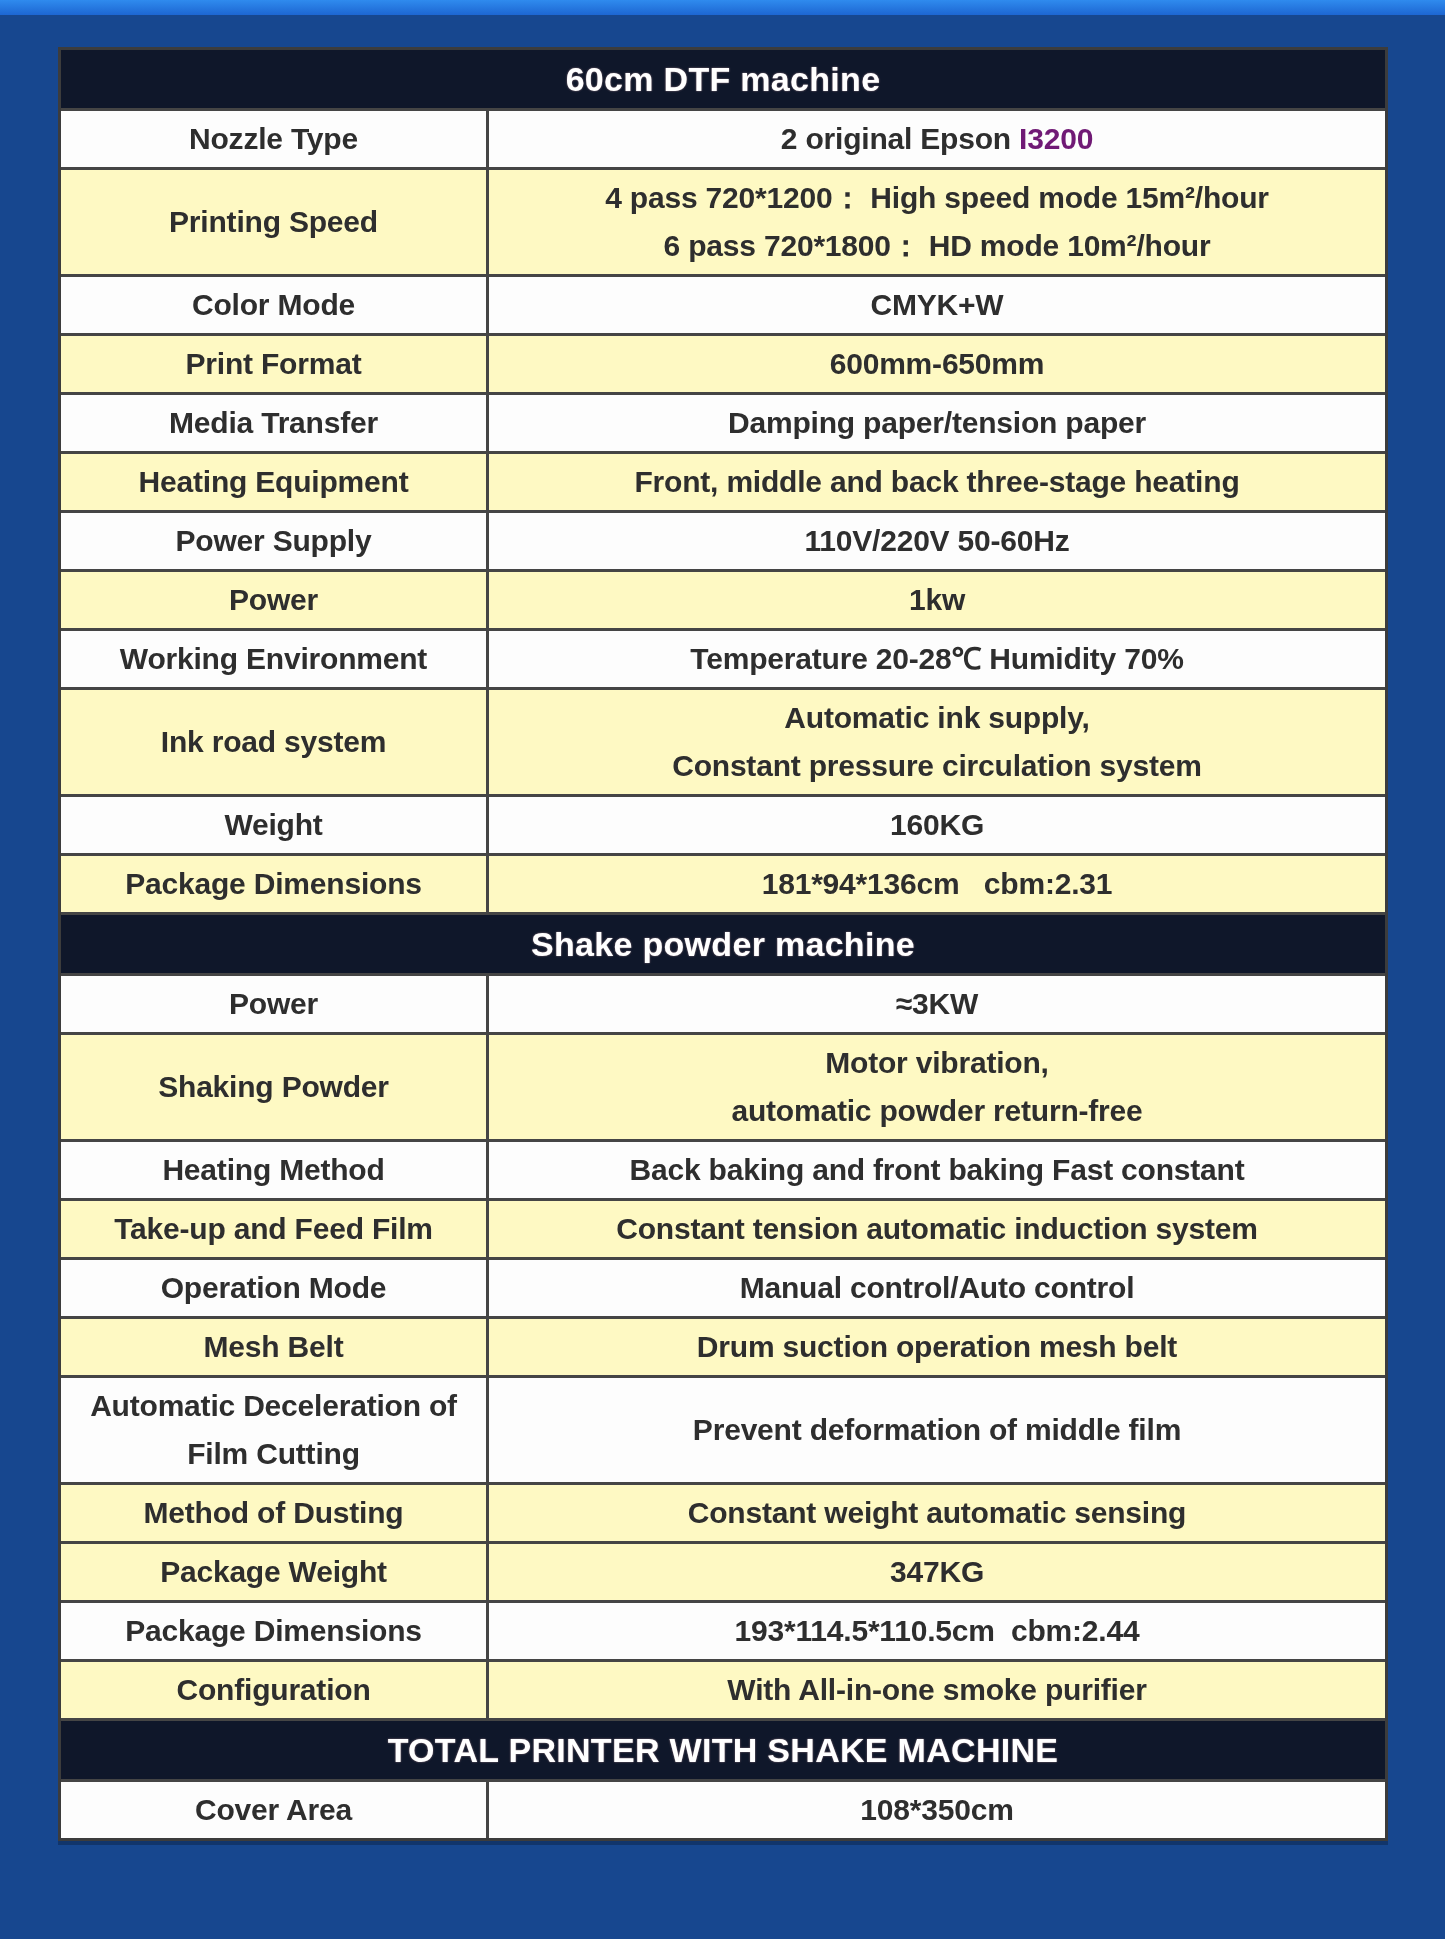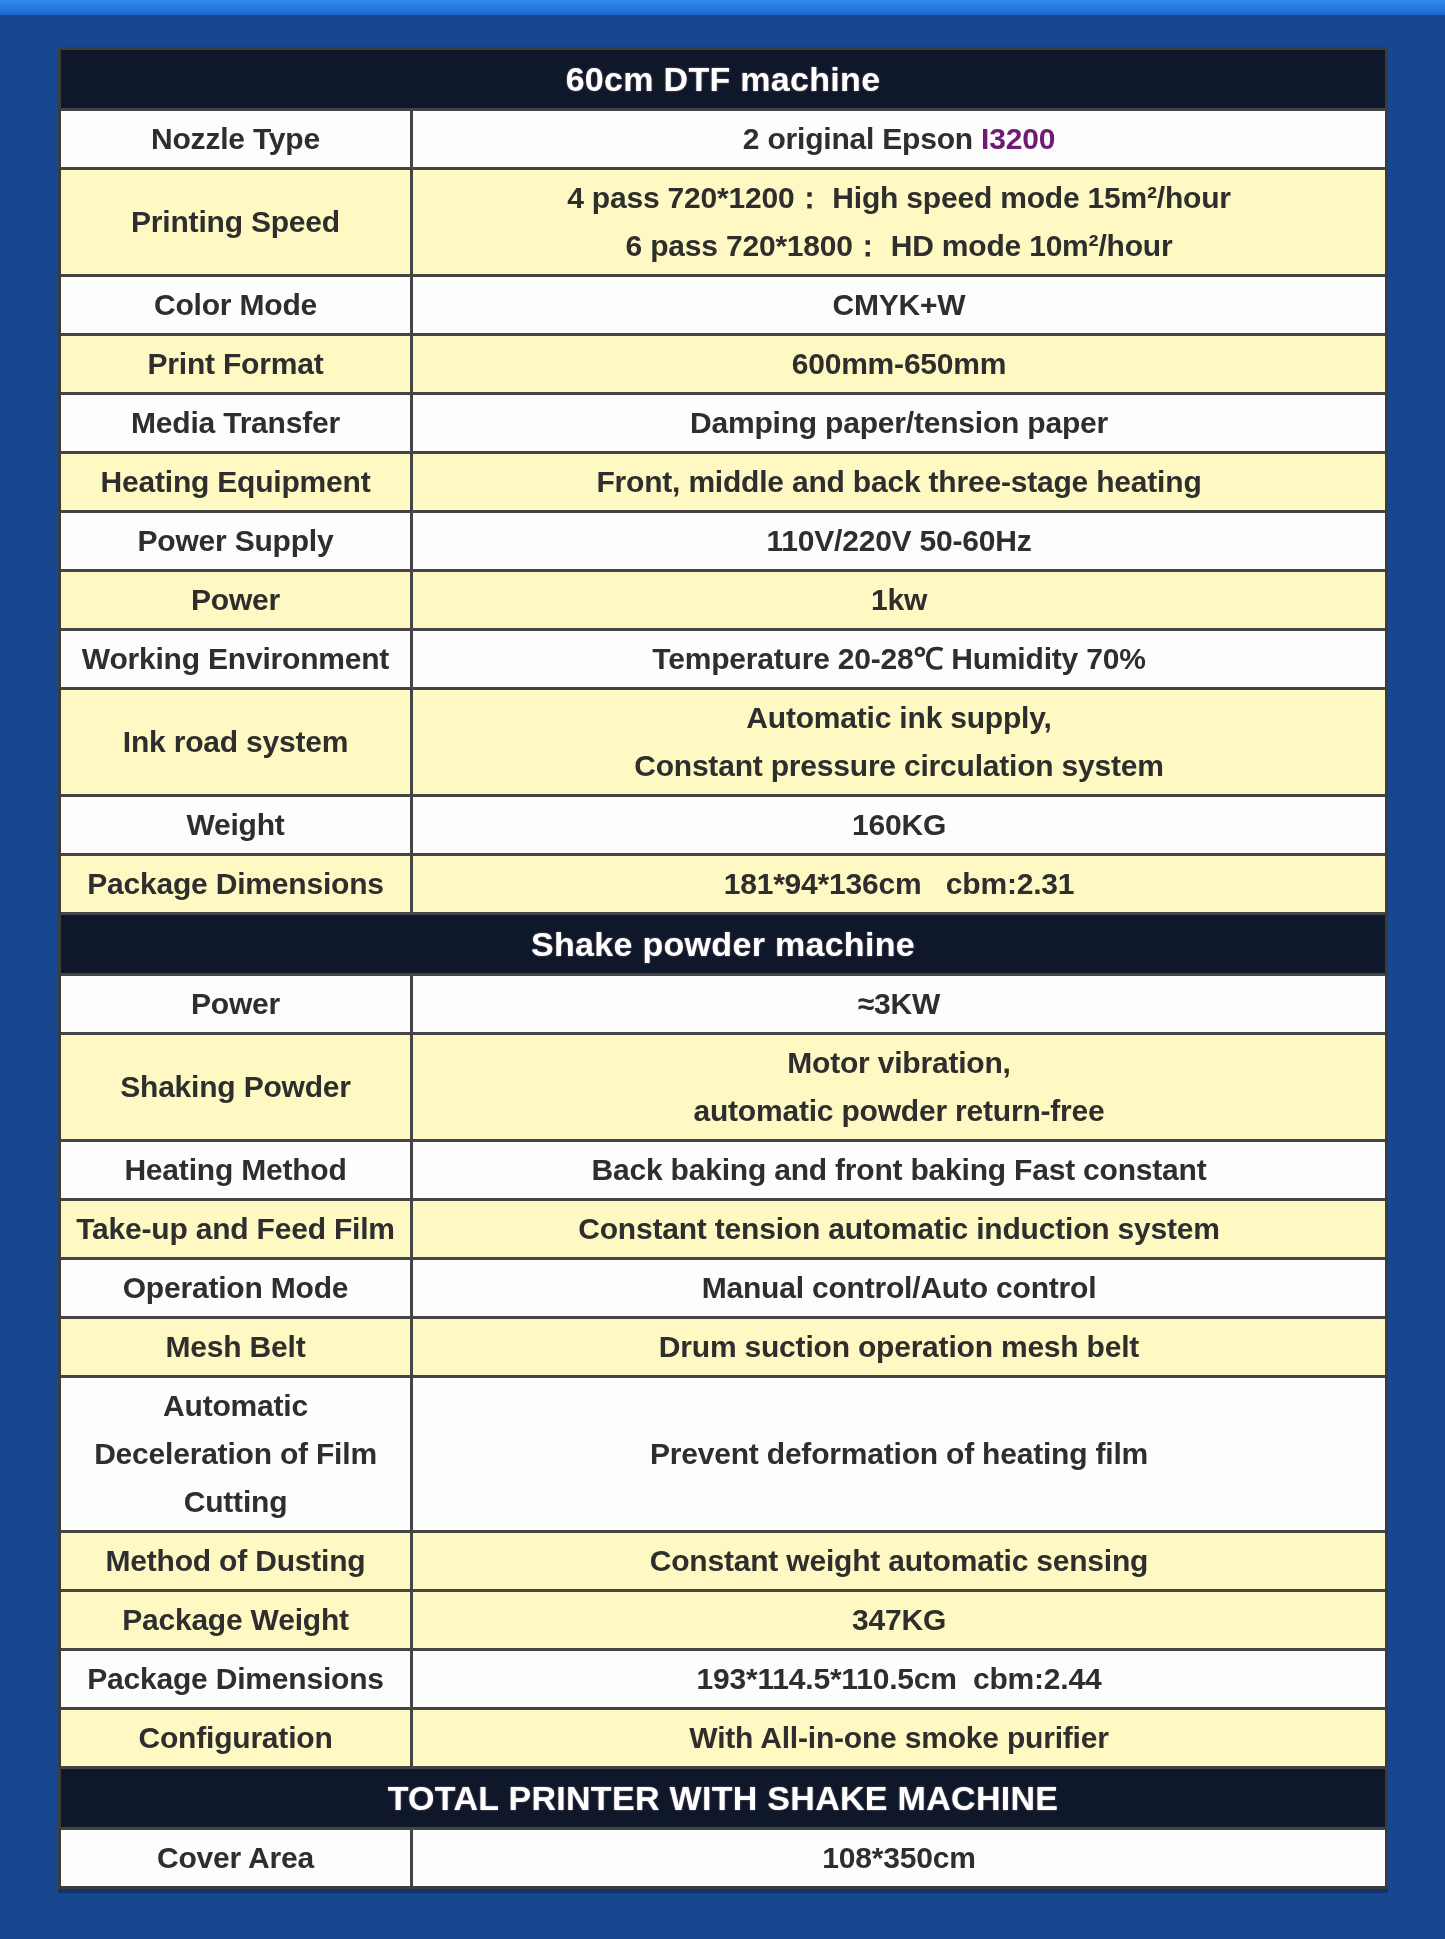--- a/index.html
+++ b/index.html
@@ -39,21 +39,21 @@
     box-sizing:border-box;
     display:flex;flex-direction:column;justify-content:center;
     text-align:center;
     padding:4px 10px;
     color:#2e2e2e;
     font-weight:600;
     font-size:30px;
     letter-spacing:-0.2px;
   }
   .cell .vline{line-height:48px;}
-  .label{width:352px;border-right:3px solid #454545;}
+  .label{width:428px;border-right:3px solid #454545;}
   .value{flex:1;}
   .hl{color:#701a75;font-weight:700;}
 </style>
 </head>
 <body>
 
 <div class="top-strip"></div>
 
 <div class="spec-table">
     <div class="band">60cm DTF machine</div>
@@ -203,21 +203,21 @@
       </div>
       <div class="cell value">
         <div class="vline">Drum suction operation mesh belt</div>
       </div>
     </div>
     <div class="row white">
       <div class="cell label">
         <div class="vline">Automatic Deceleration of Film Cutting</div>
       </div>
       <div class="cell value">
-        <div class="vline">Prevent deformation of heating film</div>
+        <div class="vline">Prevent deformation of middle film</div>
       </div>
     </div>
     <div class="row gray">
       <div class="cell label">
         <div class="vline">Method of Dusting</div>
       </div>
       <div class="cell value">
         <div class="vline">Constant weight automatic sensing</div>
       </div>
     </div>

